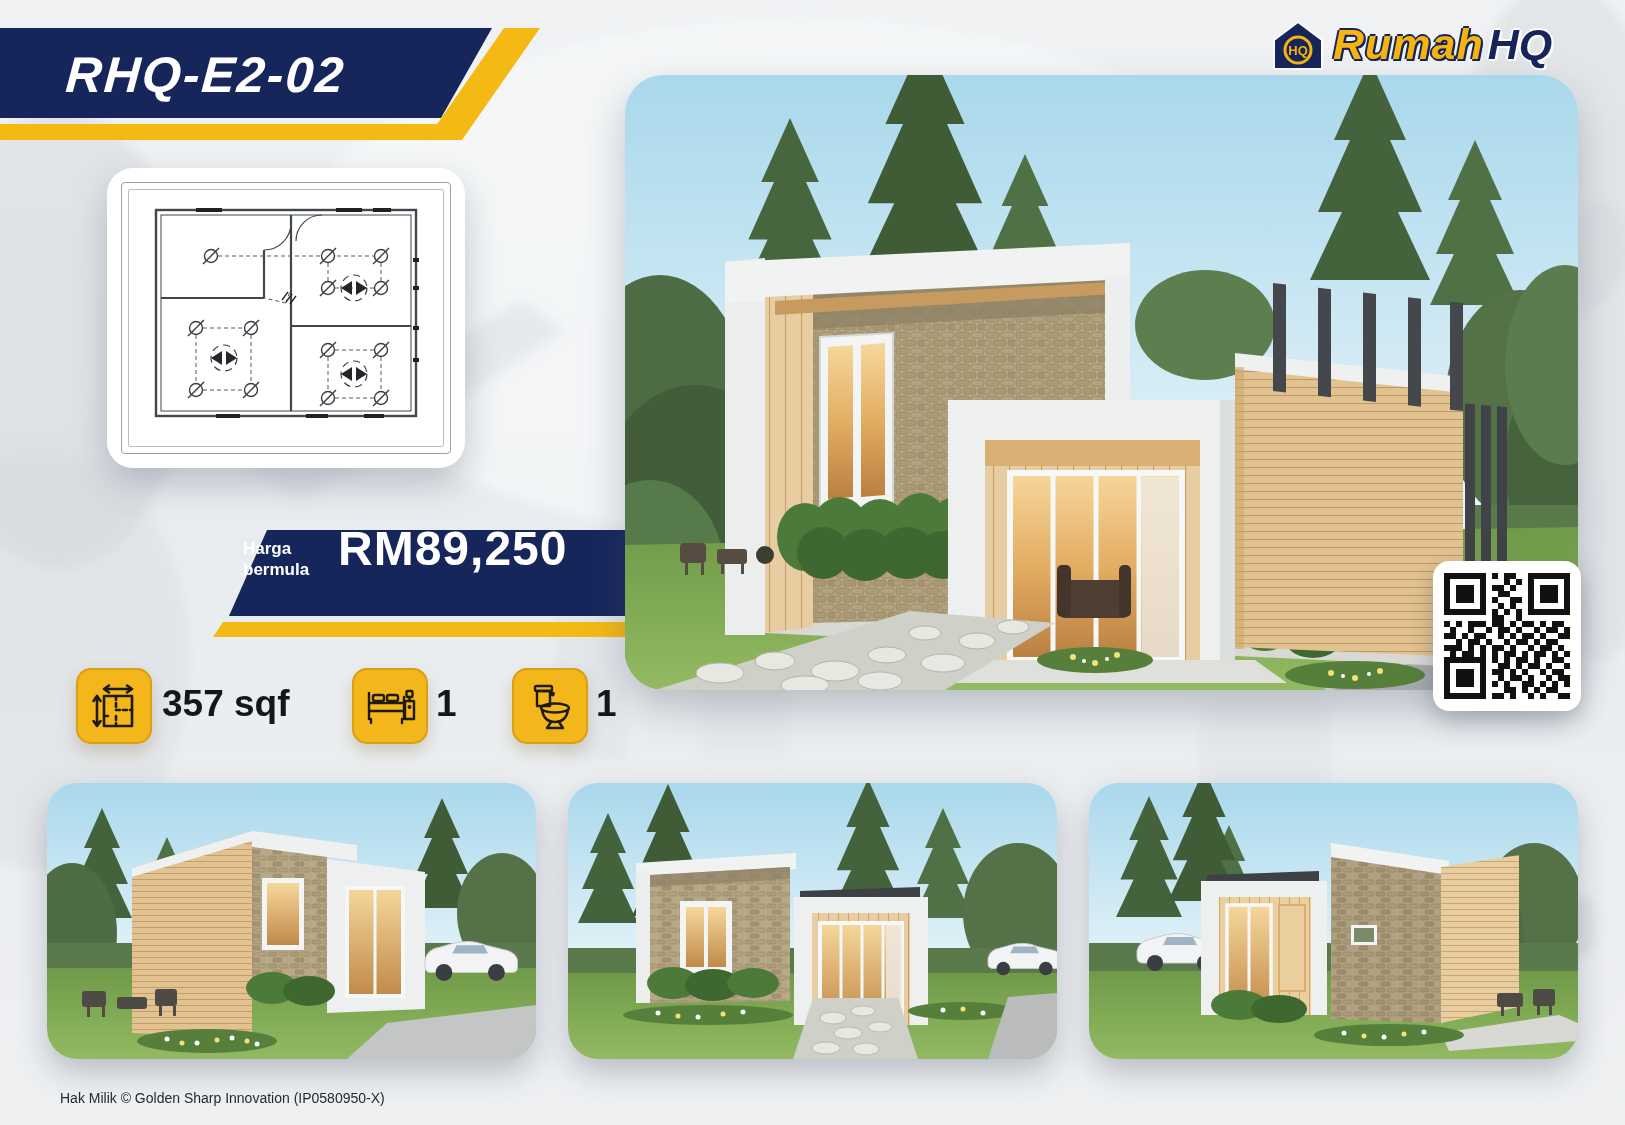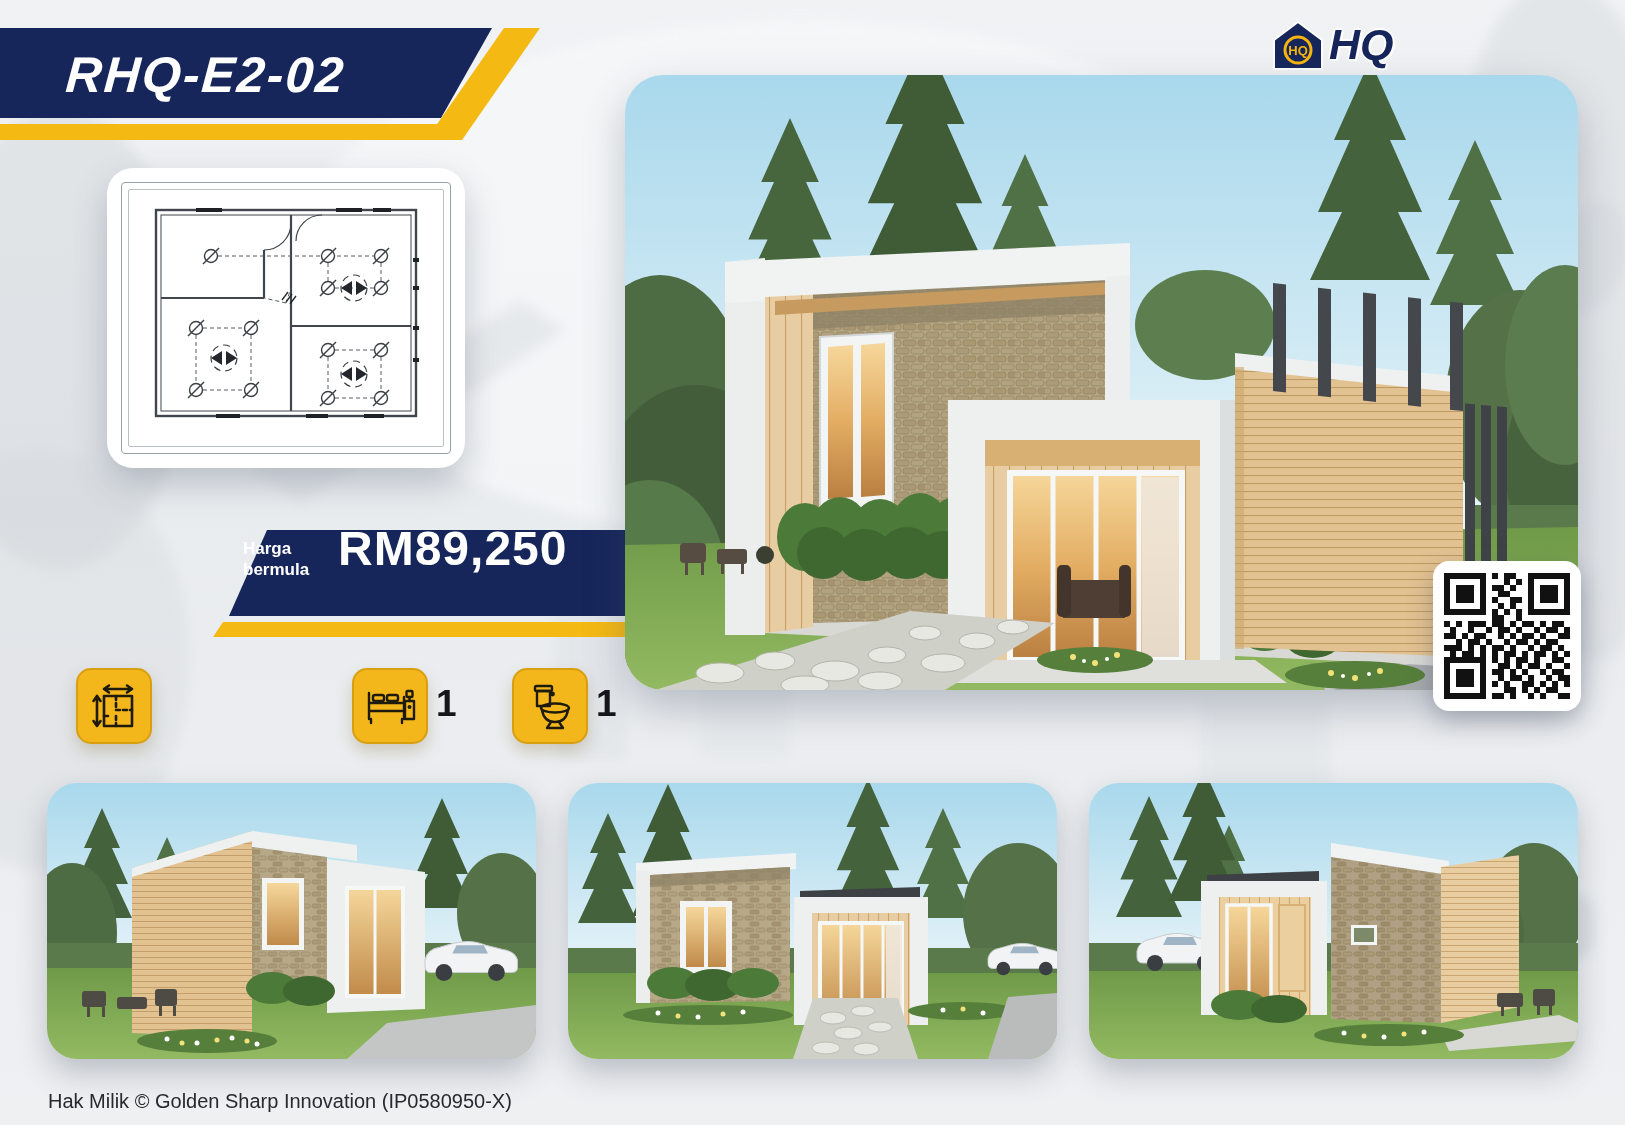--- a/index.html
+++ b/index.html
@@ -36,21 +36,21 @@
   #qr-card{left:1433px;top:561px;width:148px;height:150px;background:#fff;border-radius:16px;
     box-shadow:0 10px 24px rgba(60,70,90,.35);z-index:6;display:flex;align-items:center;justify-content:center;}
   
   .tile{width:72px;height:72px;background:#f3b71b;border:2px solid #d99f12;border-radius:15px;
     box-shadow:0 8px 16px rgba(120,100,40,.25);display:flex;align-items:center;justify-content:center;z-index:3;}
   .spec-label{color:#14161a;font-size:37px;font-weight:700;line-height:72px;z-index:3;}
   
   .thumb{top:783px;width:489px;height:276px;border-radius:30px;overflow:hidden;
     box-shadow:0 14px 30px rgba(70,80,100,.30);z-index:3;}
   
-  #footer{left:48px;top:1090px;color:#26292e;font-size:20px;z-index:3;}
+  #footer{left:60px;top:1090px;color:#26292e;font-size:14px;z-index:3;}
   svg{display:block;}
 </style>
 </head>
 <body>
 
 <div id="poster">
 
   <svg class="abs" width="1625" height="1125" style="left:0;top:0;z-index:1">
     <defs>
         <filter id="blurG">
@@ -77,20 +77,21 @@
     <polygon points="504,2 540,2 462,114 426,114" fill="#f5b914"></polygon>
   </svg>
   <div id="model-code" class="abs">RHQ-E2-02</div>
 
   <div id="brand" class="abs">
     <svg width="54" height="52" viewBox="0 0 54 52">
       <path d="M27,2 L51,20 L51,49 L3,49 L3,20 Z" fill="#16265b" stroke="#fdfdfd" stroke-width="2" stroke-linejoin="round"></path>
       <circle cx="27" cy="30" r="13" fill="none" stroke="#f6b40e" stroke-width="3"></circle>
       <text x="27" y="35" text-anchor="middle" font-size="13" font-weight="bold" fill="#f6b40e" font-family="Liberation Sans, sans-serif">HQ</text>
     </svg>
+    <span class="word1" style="margin-left:8px">Rumah</span>
     <span class="word2">HQ</span>
   </div>
 
   <div id="plan-card" class="abs">
     <div class="frame1"></div>
     <div class="frame2"></div>
     <svg class="abs" style="left:29px;top:25px" width="300" height="250" viewBox="0 0 300 240">
       <defs>
         <g id="lampP">
           <circle r="6.5" fill="#fff" stroke="#3a3f45" stroke-width="1.4"></circle>
@@ -565,20 +566,21 @@
   </div>
 
   <div class="tile abs" style="left:76px;top:668px">
     <svg width="48" height="48" viewBox="0 0 48 48" fill="none" stroke="#1e1a0c" stroke-width="2.6" stroke-linecap="round" stroke-linejoin="round">
       <path d="M14,7 H42 M14,7 l5,-3.5 M14,7 l5,3.5 M42,7 l-5,-3.5 M42,7 l-5,3.5"></path>
       <path d="M7,14 V44 M7,14 l-3.5,5 M7,14 l3.5,5 M7,44 l-3.5,-5 M7,44 l3.5,-5"></path>
       <rect x="14" y="14" width="28" height="30"></rect>
       <path d="M26,14 v14 M26,28 h16 M14,34 h7 M26,34 v10" stroke-dasharray="4 3"></path>
     </svg>
   </div>
+  <div class="spec-label abs" style="left:162px;top:668px">357 sqf</div>
 
   <div class="tile abs" style="left:352px;top:668px">
     <svg width="52" height="42" viewBox="0 0 52 42" fill="none" stroke="#1e1a0c" stroke-width="2.4" stroke-linecap="round" stroke-linejoin="round">
       <path d="M5,8 V34 M5,18 H40 M40,12 V34 M5,26 H40"></path>
       <rect x="9" y="10" width="11" height="6" rx="2"></rect>
       <rect x="23" y="10" width="11" height="6" rx="2"></rect>
       <path d="M7,34 v4 M38,34 v4"></path>
       <rect x="41" y="16" width="9" height="18"></rect>
       <path d="M45.5,16 v-4"></path>
         <rect x="42.5" y="6" width="6" height="6" rx="1"></rect>

